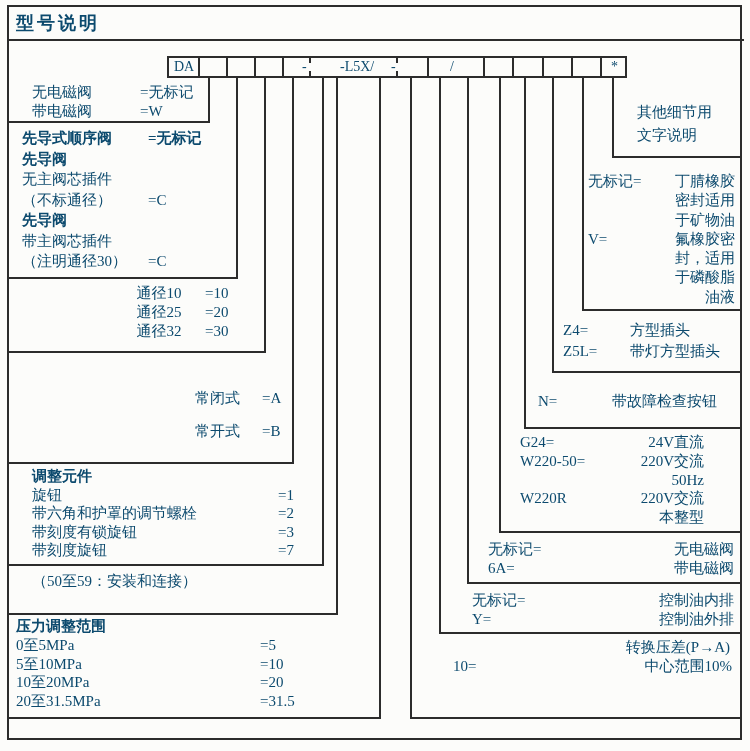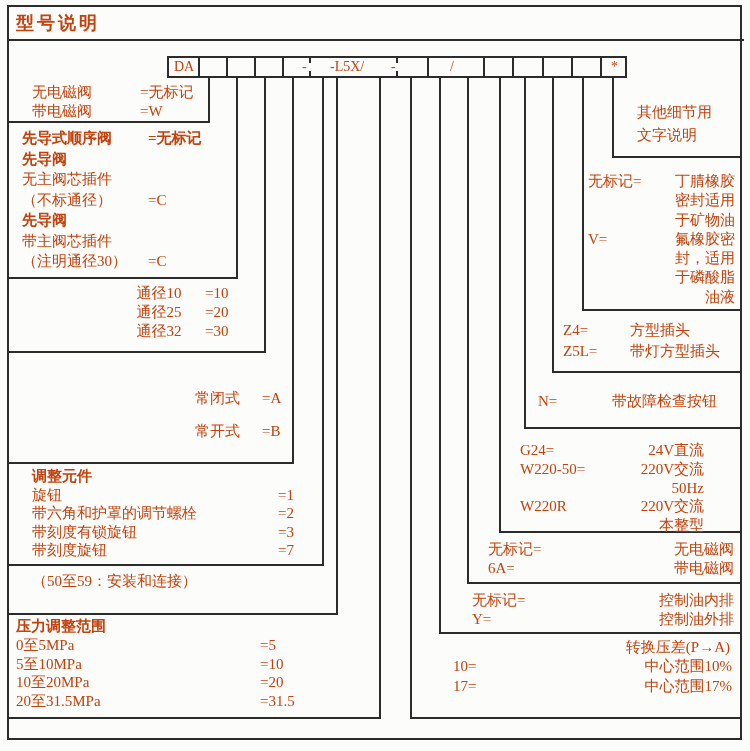--- a/index.html
+++ b/index.html
@@ -1,17 +1,17 @@
 <!DOCTYPE html>
 <html><head>
 <meta charset="utf-8">
 <style>
   html,body{margin:0;padding:0;background:#ffffff;}
   #page{position:relative;width:750px;height:751px;background:#fcfcfa;
-        font-family:"Liberation Serif",serif;color:#c2410c;overflow:hidden;}
+        font-family:"Liberation Serif",serif;color:#0c4a6e;overflow:hidden;}
   
   .vl{position:absolute;width:2px;background:#2c2c2c;}
   .hl{position:absolute;height:2px;background:#2c2c2c;}
   
   #frame{position:absolute;left:7px;top:5px;width:735px;height:735px;
          border:2px solid #2c2c2c;box-sizing:border-box;}
   #title{position:absolute;left:16px;top:11px;font-size:18px;font-weight:bold;
          letter-spacing:3px;white-space:nowrap;}
   
   #coderow{position:absolute;left:167px;top:56px;width:460px;height:22px;
@@ -50,21 +50,21 @@
     <span class="div" style="left:343px"></span>
     <span class="div" style="left:373px"></span>
     <span class="div" style="left:402px"></span>
     <span class="div" style="left:431px"></span>
     <span class="tick" style="left:140px;top:0"></span>
     <span class="tick" style="left:140px;bottom:0"></span>
     <span class="tick" style="left:227px;top:0"></span>
     <span class="tick" style="left:227px;bottom:0"></span>
     <span class="ct" style="left:2px;width:26px;text-align:center">DA</span>
     <span class="ct" style="left:133px">-</span>
-    <span class="ct" style="left:161px">-L5X/</span>
+    <span class="ct" style="left:171px">-L5X/</span>
     <span class="ct" style="left:222px">-</span>
     <span class="ct" style="left:281px">/</span>
     <span class="ct" style="left:431px;width:29px;text-align:center">*</span>
   </div>
 
   <div class="vl" style="left:208px;top:76px;height:47px"></div>
   <div class="vl" style="left:236px;top:76px;height:203px"></div>
   <div class="vl" style="left:264px;top:76px;height:277px"></div>
   <div class="vl" style="left:292px;top:76px;height:388px"></div>
   <div class="vl" style="left:322px;top:76px;height:490px"></div>
@@ -166,21 +166,21 @@
         <span class="val">油液</span>
       </div>
     </div>
   <div class="blk rblk lalign" style="left:555px;top:320px;width:187px;line-height:21px;--kx:8px;--vp:75px;">
       <div class="row"><span class="key">Z4=</span><span class="val">方型插头</span></div>
       <div class="row"><span class="key">Z5L=</span><span class="val">带灯方型插头</span></div>
     </div>
   <div class="blk rblk lalign" style="left:527px;top:392px;width:215px;line-height:19px;--kx:11px;--vp:85px;">
       <div class="row"><span class="key">N=</span><span class="val">带故障检查按钮</span></div>
     </div>
-  <div class="blk rblk ralign" style="left:502px;top:433px;width:210px;line-height:18.8px;margin-top:8px;--kx:18px;--vr:8px;">
+  <div class="blk rblk ralign" style="left:502px;top:433px;width:210px;line-height:18.8px;--kx:18px;--vr:8px;">
       <div class="row">
         <span class="key">G24=</span>
         <span class="val">24V直流</span>
       </div>
       <div class="row">
         <span class="key">W220-50=</span>
         <span class="val">220V交流</span>
       </div>
       <div class="row">
         <span class="val">50Hz</span>
@@ -212,19 +212,15 @@
         <span class="key">Y=</span>
         <span class="val">控制油外排</span>
       </div>
     </div>
   <div class="blk rblk ralign" style="left:413px;top:638px;width:329px;line-height:19.3px;--kx:40px;--vr:10px;">
       <div class="row hdr">转换压差(P→A)</div>
       <div class="row">
         <span class="key">10=</span>
         <span class="val">中心范围10%</span>
       </div>
-      <div class="row">
-        <span class="key">17=</span>
-        <span class="val">中心范围17%</span>
-      </div>
     </div>
 
 </div>
 
 </body></html>

